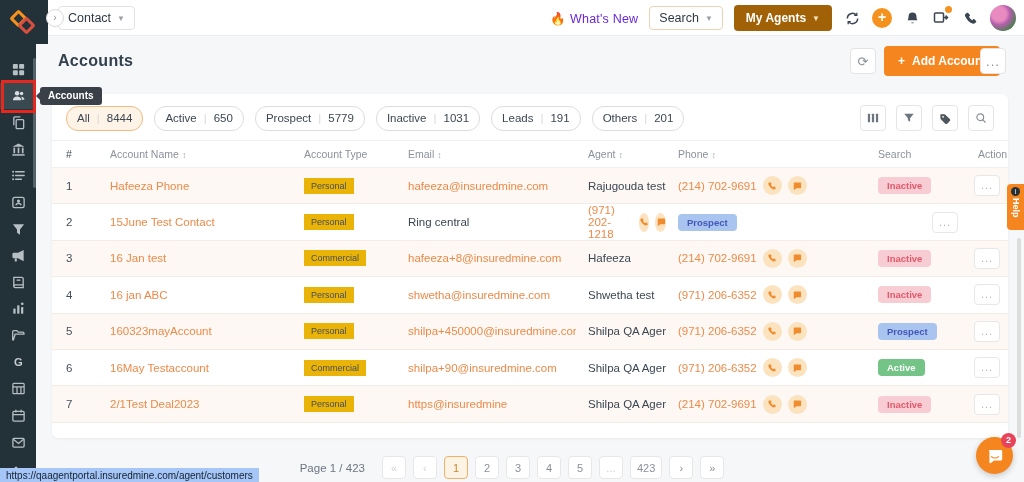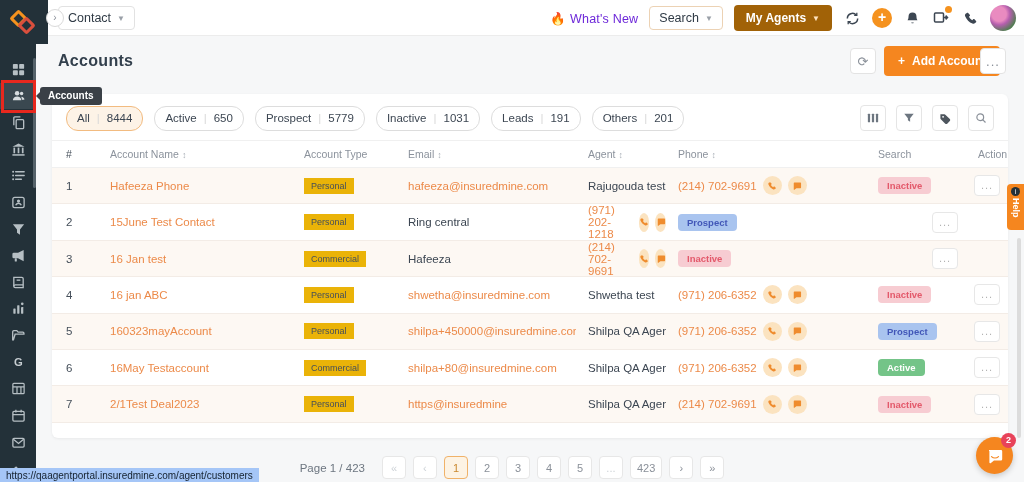--- a/index.html
+++ b/index.html
@@ -487,20 +487,21 @@
         </div>
         <div class="cell pad"><span class="status-badge" style="background:#a9c4ef;color:#4257b8;">Prospect</span></div>
         <div class="action-cell">
           <span class="row-dots">...</span>
         </div>
       </div>
       <div class="trow">
         <div class="cell num">3</div>
         <div class="cell pad link-orange">16 Jan test</div>
         <div class="cell pad"><span class="type-badge">Commercial</span></div>
+        <div class="cell pad link-orange">hafeeza+8@insuredmine.com</div>
         <div class="cell pad agent">Hafeeza</div>
         <div class="phone-cell">
           <span class="link-orange">(214) 702-9691</span>
           <span class="pchip">
             <svg width="10" height="10" viewBox="0 0 16 16" fill="#ef8c2e">
               <path d="M4.1 2.2c.4-.4 1-.4 1.4 0l1.7 1.7c.4.4.4 1 0 1.4l-.9.9c.9 1.6 2 2.7 3.6 3.6l.9-.9c.4-.4 1-.4 1.4 0l1.7 1.7c.4.4.4 1 0 1.4l-1 .9c-.7.7-1.8.9-2.8.5-1.7-.7-3.4-1.8-4.7-3.1C4.1 9 3 7.3 2.3 5.6c-.4-1-.2-2.1.5-2.8z"></path>
             </svg>
           </span>
           <span class="pchip">
             <svg width="10" height="10" viewBox="0 0 16 16" fill="#ef8c2e">
@@ -558,21 +559,21 @@
         </div>
         <div class="cell pad"><span class="status-badge" style="background:#a9c4ef;color:#4257b8;">Prospect</span></div>
         <div class="action-cell">
           <span class="row-dots">...</span>
         </div>
       </div>
       <div class="trow">
         <div class="cell num">6</div>
         <div class="cell pad link-orange">16May Testaccount</div>
         <div class="cell pad"><span class="type-badge">Commercial</span></div>
-        <div class="cell pad link-orange">shilpa+80@insuredmine.com</div>
+        <div class="cell pad link-orange">shilpa+90@insuredmine.com</div>
         <div class="cell pad agent">Shilpa QA Agent</div>
         <div class="phone-cell">
           <span class="link-orange">(971) 206-6352</span>
           <span class="pchip">
             <svg width="10" height="10" viewBox="0 0 16 16" fill="#ef8c2e">
               <path d="M4.1 2.2c.4-.4 1-.4 1.4 0l1.7 1.7c.4.4.4 1 0 1.4l-.9.9c.9 1.6 2 2.7 3.6 3.6l.9-.9c.4-.4 1-.4 1.4 0l1.7 1.7c.4.4.4 1 0 1.4l-1 .9c-.7.7-1.8.9-2.8.5-1.7-.7-3.4-1.8-4.7-3.1C4.1 9 3 7.3 2.3 5.6c-.4-1-.2-2.1.5-2.8z"></path>
             </svg>
           </span>
           <span class="pchip">
             <svg width="10" height="10" viewBox="0 0 16 16" fill="#ef8c2e">

